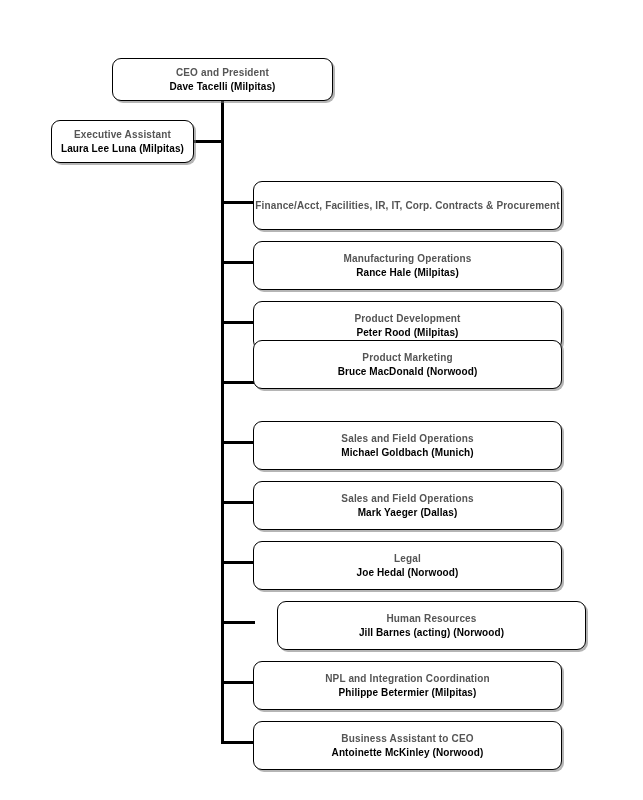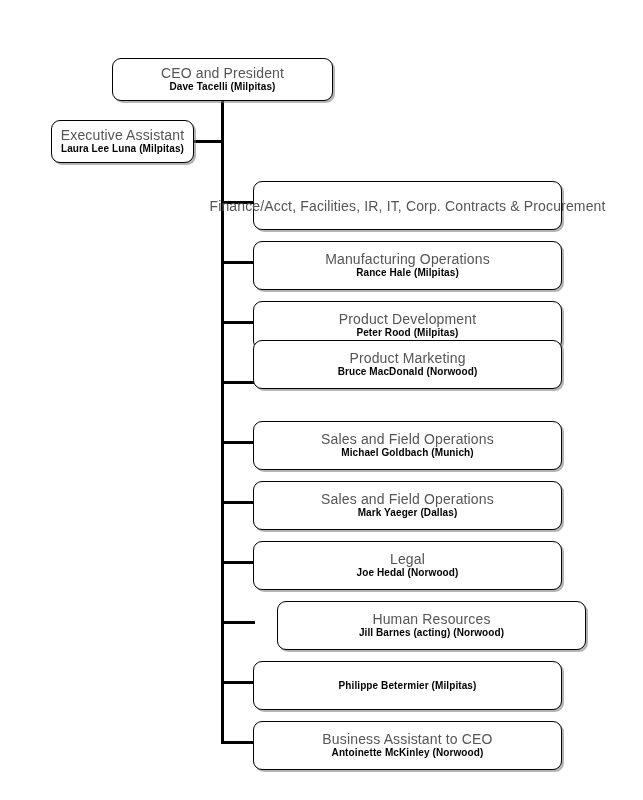--- a/index.html
+++ b/index.html
@@ -42,22 +42,22 @@
     display: flex;
     flex-direction: column;
     align-items: center;
     justify-content: center;
     text-align: center;
     padding: 2px 8px;
     z-index: 3;
   }
   .node-title {
     color: #555555;
-    font-size: 14px;
-    font-weight: normal;
+    font-size: 10px;
+    font-weight: bold;
     line-height: 14px;
     letter-spacing: 0.15px;
     white-space: nowrap;
   }
   .node-name {
     color: #000000;
     font-size: 10px;
     font-weight: bold;
     line-height: 14px;
     letter-spacing: 0.1px;
@@ -137,20 +137,21 @@
         <div class="node-title">Legal</div>
         <div class="node-name">Joe Hedal (Norwood)</div>
       </div>
       <div class="spine spine-horizontal" style="left: 221px; top: 620.5px; width: 34px;"></div>
       <div class="node node-report" style="top: 601px; margin-left: 24px;">
         <div class="node-title">Human Resources</div>
         <div class="node-name">Jill Barnes (acting) (Norwood)</div>
       </div>
       <div class="spine spine-horizontal" style="left: 221px; top: 680.5px; width: 34px;"></div>
       <div class="node node-report" style="top: 661px;">
+        <div class="node-title">NPL and Integration Coordination</div>
         <div class="node-name">Philippe Betermier (Milpitas)</div>
       </div>
       <div class="spine spine-horizontal" style="left: 221px; top: 740.5px; width: 34px;"></div>
       <div class="node node-report" style="top: 721px; align-items: center;">
         <div class="node-title">Business Assistant to CEO</div>
         <div class="node-name">Antoinette McKinley (Norwood)</div>
       </div>
     </div>
 
 </div>

